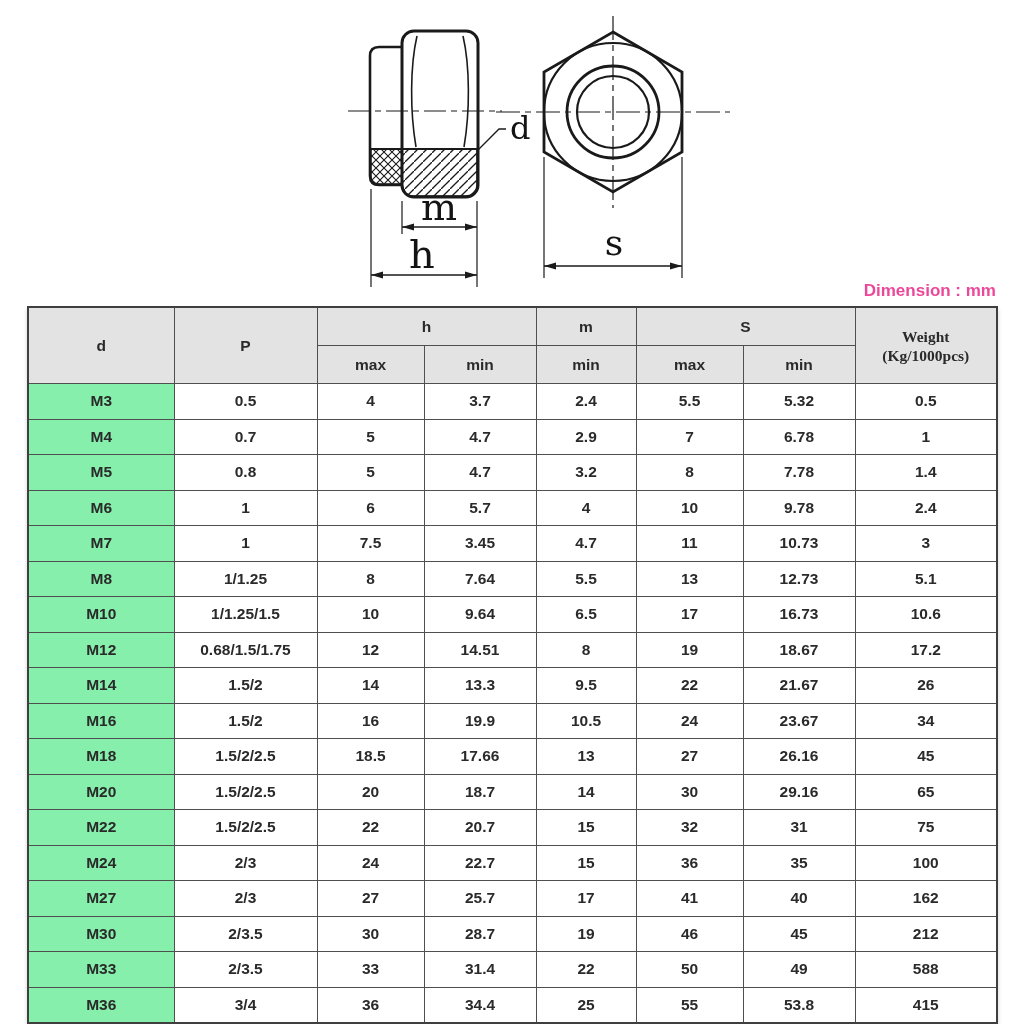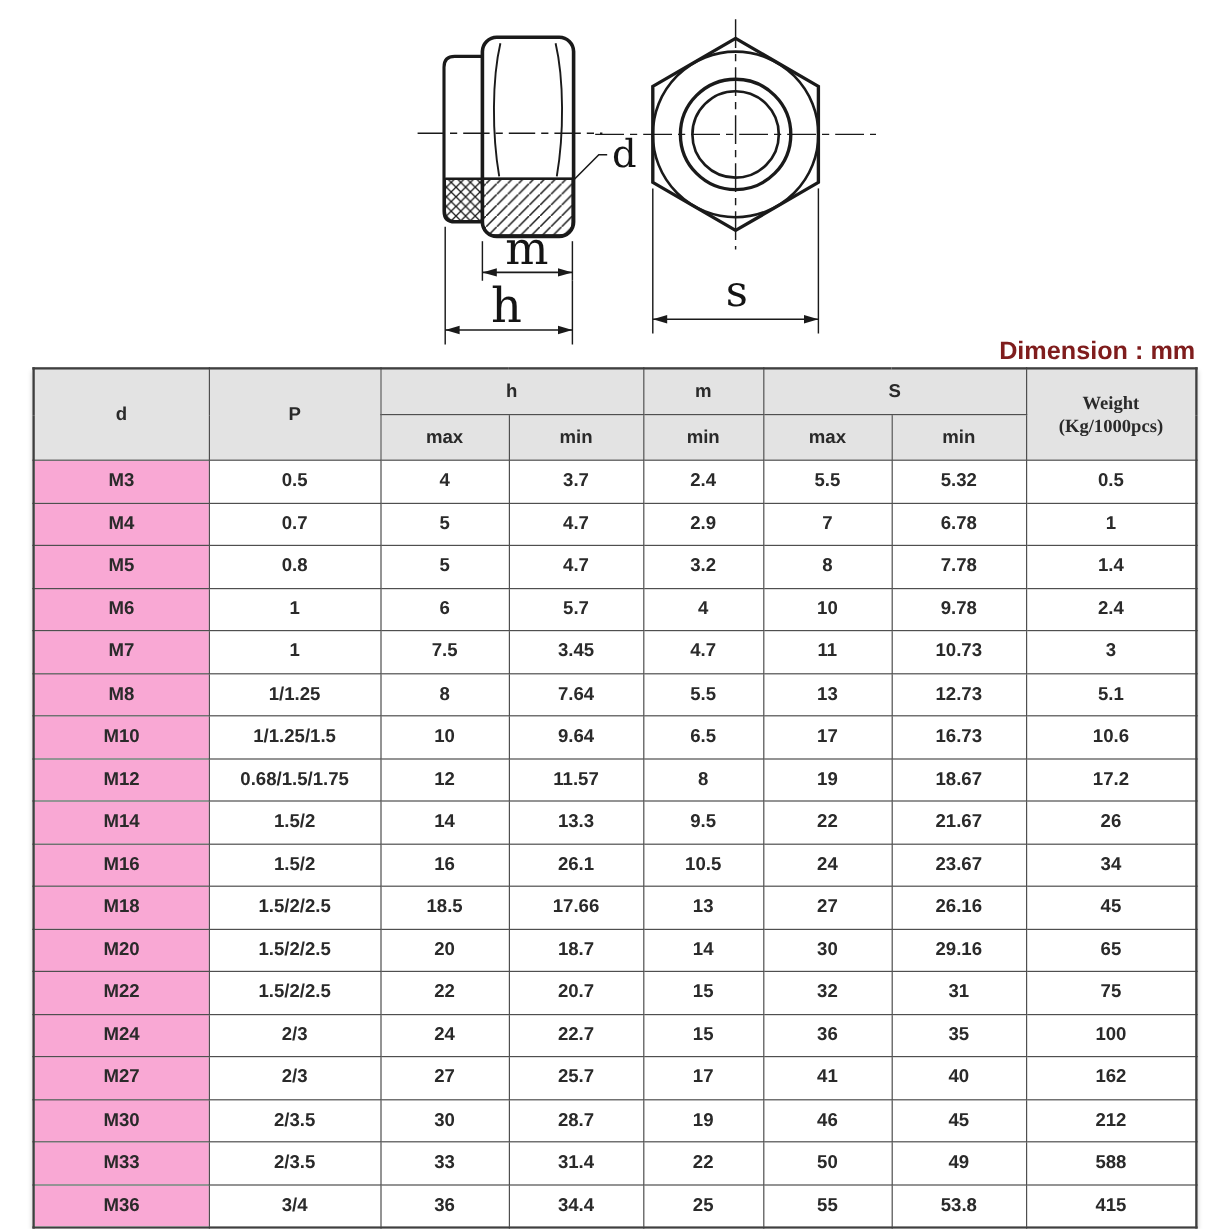--- a/index.html
+++ b/index.html
@@ -3,37 +3,37 @@
 <meta charset="utf-8">
 <style>
   html,body { margin:0; padding:0; background:#ffffff; }
   body {
     width:1024px; height:1024px; position:relative;
     font-family:"Liberation Sans", sans-serif; color:#1f1f1f;
   }
   #drawing { position:absolute; top:0; left:0; }
   .dim-note {
     position:absolute; top:281px; right:28px;
-    font-size:21px; font-weight:bold; color:#7f1d1d;
+    font-size:17px; font-weight:bold; color:#ec4899;
   }
   table.spec {
     position:absolute; top:306px; left:27px;
     border-collapse:collapse; table-layout:fixed;
     box-shadow:0 3px 4px rgba(0,0,0,0.18);
   }
   table.spec th, table.spec td {
     border:1.6px solid #4f4f4f;
     text-align:center; vertical-align:middle;
     font-size:15.5px; font-weight:bold; color:#2a2a2a;
     padding:0; overflow:hidden; white-space:nowrap;
   }
   table.spec { border:2px solid #3f3f3f; }
   table.spec thead th { background:#e3e3e3; height:37px; }
   table.spec tbody td { height:34.5px; background:#ffffff; }
-  table.spec tbody td.dcol { background:#f9a8d4; }
+  table.spec tbody td.dcol { background:#86efac; }
   .weight-head span { display:block; line-height:19px;font-family:Liberation Serif, serif; }
   text.dimlabel { font-family:"DejaVu Serif","Liberation Serif",serif; fill:#141414; }
 </style>
 </head>
 <body>
 
 <svg id="drawing" width="1024" height="302" viewBox="0 0 1024 302">
   <defs>
     <pattern id="diag" patternUnits="userSpaceOnUse" width="9" height="9">
       <path d="M-2 11 L11 -2" stroke="#1a1a1a" stroke-width="1.3" fill="none"></path>
@@ -200,41 +200,41 @@
         <td>9.64</td>
         <td>6.5</td>
         <td>17</td>
         <td>16.73</td>
         <td>10.6</td>
       </tr>
       <tr>
         <td class="dcol">M12</td>
         <td>0.68/1.5/1.75</td>
         <td>12</td>
-        <td>11.57</td>
+        <td>14.51</td>
         <td>8</td>
         <td>19</td>
         <td>18.67</td>
         <td>17.2</td>
       </tr>
       <tr>
         <td class="dcol">M14</td>
         <td>1.5/2</td>
         <td>14</td>
         <td>13.3</td>
         <td>9.5</td>
         <td>22</td>
         <td>21.67</td>
         <td>26</td>
       </tr>
       <tr>
         <td class="dcol">M16</td>
         <td>1.5/2</td>
         <td>16</td>
-        <td>26.1</td>
+        <td>19.9</td>
         <td>10.5</td>
         <td>24</td>
         <td>23.67</td>
         <td>34</td>
       </tr>
       <tr>
         <td class="dcol">M18</td>
         <td>1.5/2/2.5</td>
         <td>18.5</td>
         <td>17.66</td>

